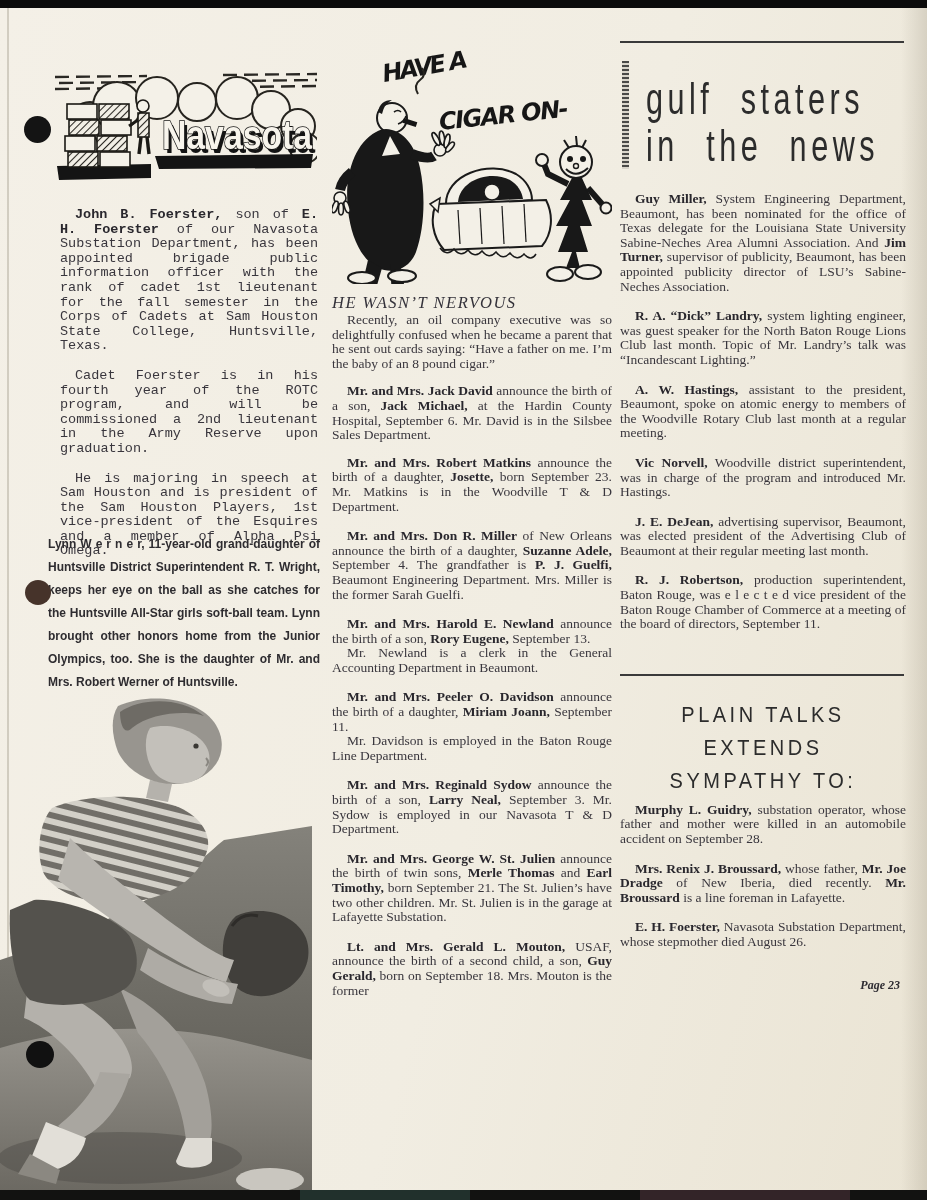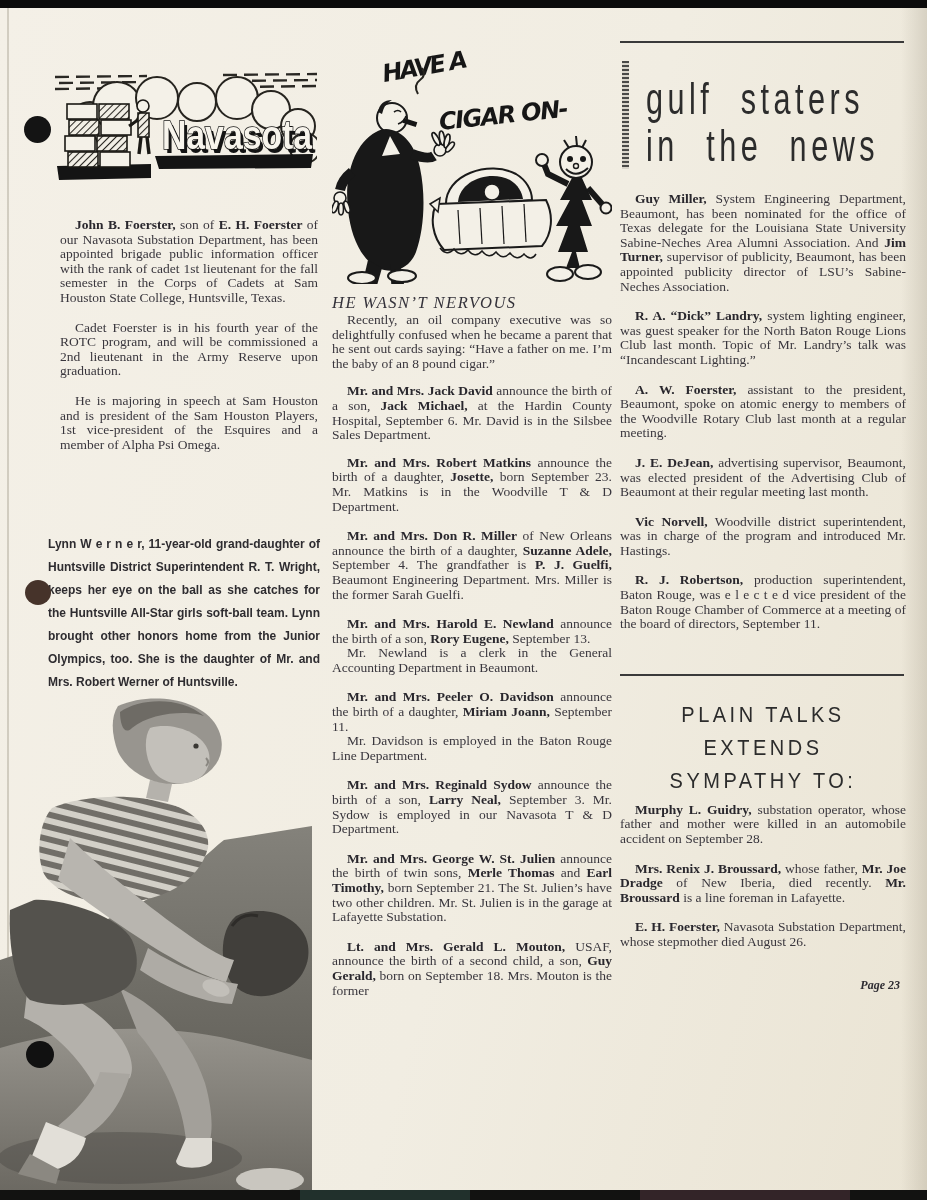--- a/index.html
+++ b/index.html
@@ -28,21 +28,21 @@
   .hole-1 { left:24px; top:108px; width:27px; height:27px; background:#141414; }
   .hole-2 { left:25px; top:572px; width:26px; height:25px; background:#46332a; }
   .hole-3 { left:26px; top:1033px; width:28px; height:27px; background:#111111; }
 
   
   .col-left  { position:absolute; left:60px;  top:0; width:258px; }
   .col-mid   { position:absolute; left:332px; top:0; width:280px; }
   .col-right { position:absolute; left:620px; top:0; width:286px; }
 
   .masthead-svg { position:absolute; left:-5px; top:62px; width:262px; height:112px; }
-  .left-articles { position:absolute; left:0; top:200px; width:258px; }
+  .left-articles { position:absolute; left:0; top:190px; width:258px;font-family:Liberation Mono, monospace; }
   .caption { position:absolute; left:-12px; top:525px; width:272px;
     font-family:"Liberation Sans", sans-serif; font-weight:700;
     font-size:12px; line-height:23px; text-align:justify; color:#2e2c30; }
   .photo-svg { position:absolute; left:-60px; top:680px; width:312px; height:504px; }
 
   .cartoon-svg { position:absolute; left:0; top:34px; width:280px; height:242px; }
   .mid-text { position:absolute; left:0; top:285px; width:280px; }
 
   .para {
     font-size:13.5px; line-height:14.6px; text-align:justify;
@@ -305,23 +305,23 @@
       </defs>
       <rect x="2" y="8" width="7" height="108" fill="url(#hbar)"></rect>
       <g transform="translate(26,8) scale(0.9,1.32)">
         <text x="0" y="40" font-size="34" font-family="Liberation Sans, sans-serif" font-weight="400" letter-spacing="5" word-spacing="16" fill="#2c2c2c">gulf staters</text>
         <text x="0" y="76" font-size="34" font-family="Liberation Sans, sans-serif" font-weight="400" letter-spacing="5" word-spacing="16" fill="#2c2c2c">in the news</text>
       </g>
     </svg>
 
     <p class="para"><span class="bseg">Guy Miller,</span><span> System Engineering Department, Beaumont, has been nominated for the office of Texas delegate for the Louisiana State University Sabine-Neches Area Alumni Association.  And </span><span class="bseg">Jim Turner,</span><span> supervisor of publicity, Beaumont, has been appointed publicity director of LSU’s Sabine-Neches Association.</span></p>
     <p class="para"><span class="bseg">R. A. “Dick” Landry,</span><span> system lighting engineer, was guest speaker for the North Baton Rouge Lions Club last month.  Topic of Mr. Landry’s talk was “Incandescant Lighting.”</span></p>
-    <p class="para"><span class="bseg">A. W. Foerster,</span><span> assistant to the president, Beaumont, spoke on atomic energy to members of the Woodville Rotary Club last month at a regular meeting.</span></p>
+    <p class="para"><span class="bseg">A. W. Hastings,</span><span> assistant to the president, Beaumont, spoke on atomic energy to members of the Woodville Rotary Club last month at a regular meeting.</span></p>
+    <p class="para"><span class="bseg">Vic Norvell,</span><span> Woodville district superintendent, was in charge of the program and introduced Mr. Hastings.</span></p>
     <p class="para"><span class="bseg">J. E. DeJean,</span><span> advertising supervisor, Beaumont, was elected president of the Advertising Club of Beaumont at their regular meeting last month.</span></p>
-    <p class="para"><span class="bseg">Vic Norvell,</span><span> Woodville district superintendent, was in charge of the program and introduced Mr. Hastings.</span></p>
     <p class="para"><span class="bseg">R. J. Robertson,</span><span> production superintendent, Baton Rouge, was e l e c t e d vice president of the Baton Rouge Chamber of Commerce at a meeting of the board of directors, September 11.</span></p>
 
     <hr class="rule rule-2">
 
     <div class="symp-h">
       <div>PLAIN TALKS EXTENDS</div>
       <div>SYMPATHY TO:</div>
     </div>
 
     <p class="para"><span class="bseg">Murphy L. Guidry,</span><span> substation operator, whose father and mother were killed in an automobile accident on September 28.</span></p>

